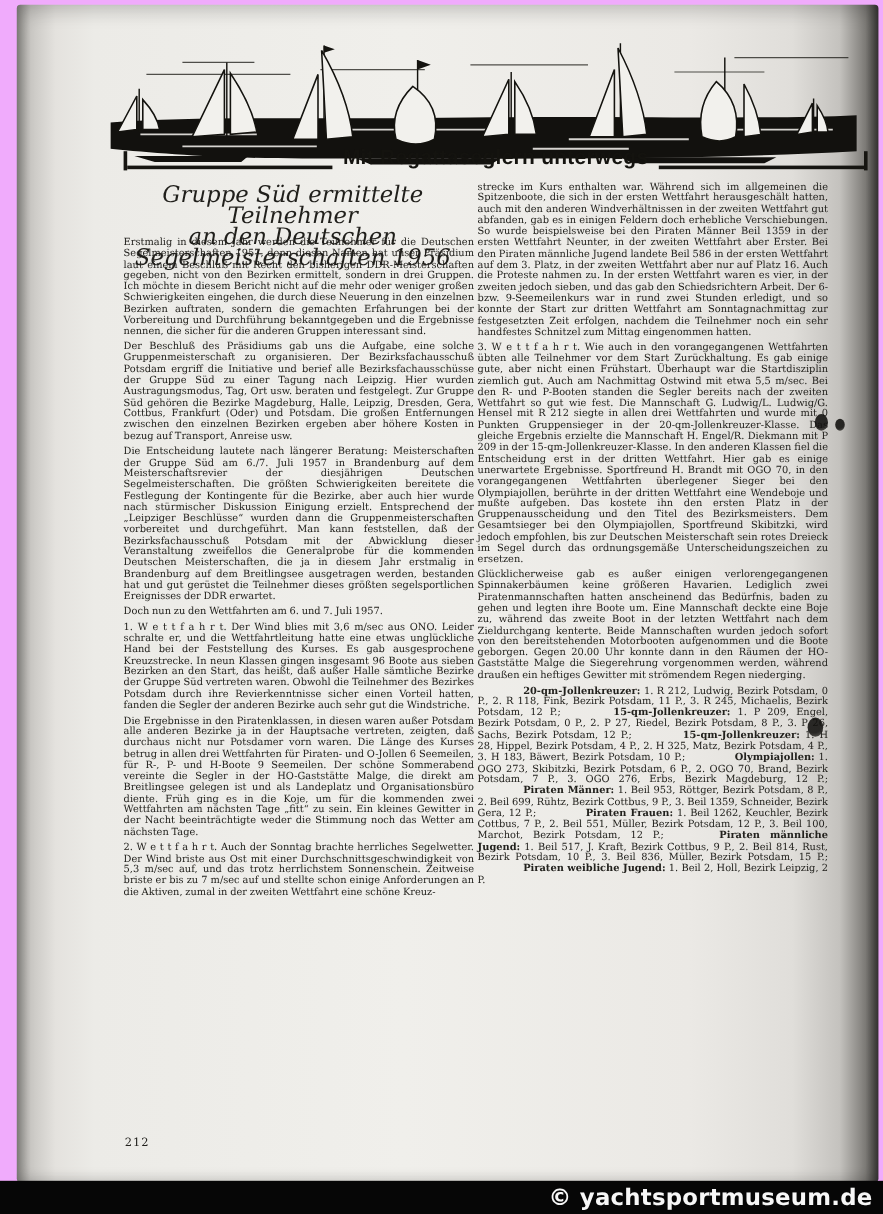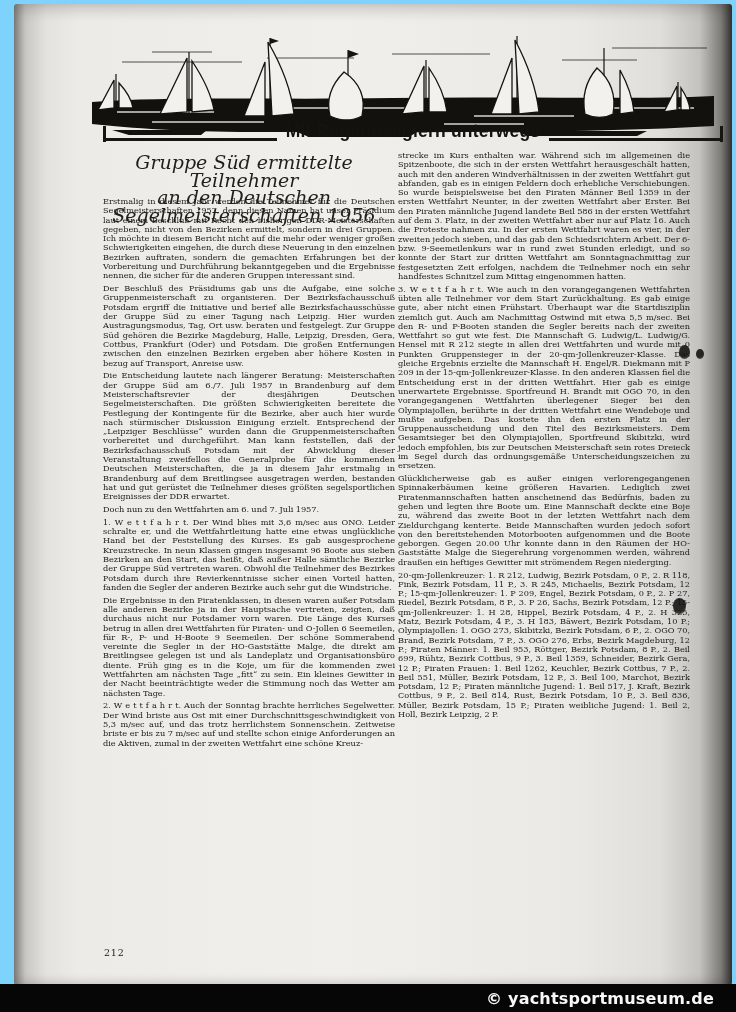--- a/index.html
+++ b/index.html
@@ -1,18 +1,18 @@
 <!DOCTYPE html>
 <html lang="de"><head>
 <meta charset="utf-8">
 <style>
   html,body { margin:0; padding:0; background:#000; }
   .viewport {
     position:relative; width:736px; height:1012px; overflow:hidden;
-    background:#7dd3fc;
+    background:#f0abfc;
     font-family:"DejaVu Serif", serif;
   }
   .paper {
     position:absolute; left:14px; top:4px; width:718px; height:981px;
     border-radius:3px;
     background:
       linear-gradient(90deg,
         #8f8d89 0%, #c9c7c3 1.6%, #e4e2de 4.5%, #ecebe7 9%,
         #f0efeb 45%, #ebe9e5 78%, #e0dedA 90%, #c4c2be 95.5%,
         #7d7b77 98.5%, #3a3937 100%);
@@ -39,44 +39,44 @@
     font-family:"DejaVu Serif", serif;
   }
   
   .col {
     position:absolute; text-align:justify; color:#22211d;
     font-size:8.2px; line-height:9.3px;
     hyphens:auto; -webkit-hyphens:auto; word-spacing:-0.3px;
   }
   .col p { margin:0 0 3.5px 0; }
   .col p:last-child { margin-bottom:0; }
-  .col b { font-weight:400; }
+  .col b { font-weight:700;margin-left:38px; }
   .col-left  { left:89px;  top:193px; width:292px; }
   .col-right { left:384px; top:147px; width:292px; }
   
   .pageno {
     position:absolute; left:90px; top:943px;
     font-size:9.5px; letter-spacing:.8px; color:#22211d;
   }
   .hole {
     position:absolute; border-radius:50%;
     background:radial-gradient(circle at 40% 35%, #11100e 55%, #56544f 100%);
     opacity:.88;
   }
   .hole-1 { left:665px; top:341px; width:11px; height:14px; }
   .hole-2 { left:682px; top:345px; width:8px;  height:10px; }
   .hole-3 { left:659px; top:594px; width:13px; height:16px; }
   .watermark-bar {
     position:absolute; left:0; bottom:0; width:736px; height:28px;
     background:#060606; display:flex; align-items:center; justify-content:flex-end;
   }
   .watermark-bar span {
-    padding-right:22px; color:#f7f7f7;
+    padding-right:9px; color:#f7f7f7;
     font-family:"DejaVu Sans", sans-serif; font-weight:700;
-    font-size:16px; letter-spacing:.2px;
+    font-size:19px; letter-spacing:.2px;
   }
   .illustration { position:absolute; left:78px; top:26px; }
 </style>
 </head>
 <body>
 
 <div class="viewport">
   <div class="paper">
 
     <svg class="illustration" width="622" height="112" viewBox="0 0 622 112">

